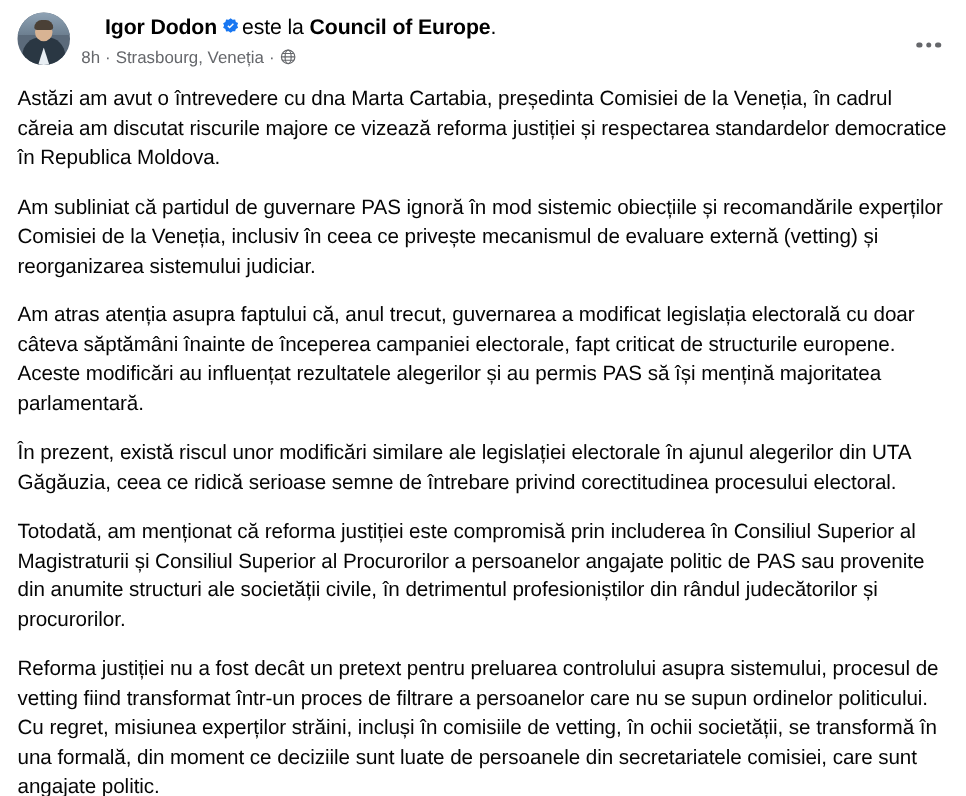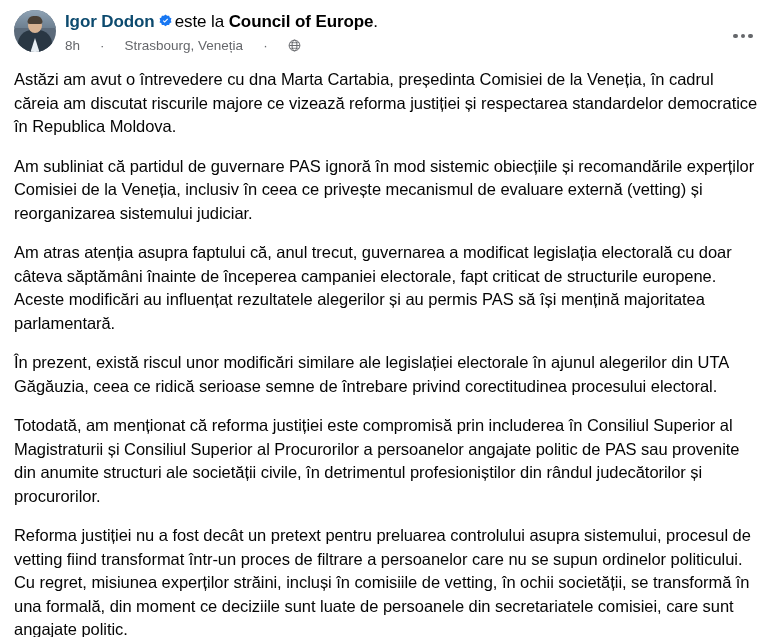--- a/index.html
+++ b/index.html
@@ -85,21 +85,22 @@
     flex: 1 1 auto;
     min-width: 0;
   }
   .name-line {
     font-size: 17px;
     line-height: 21px;
     letter-spacing: -0.1px;
   }
   .name-line .author {
     font-weight: bold;
-    color: #0c4a6e;
+    color: #000000;
+    margin-left: 19px;
   }
   .name-line .verified {
     display: inline-block;
     vertical-align: -2px;
     margin-left: 3px;
     margin-right: 2px;
   }
   .name-line .plain {
     color: #000000;
   }
@@ -107,21 +108,21 @@
     font-weight: bold;
     color: #000000;
   }
   .meta-line {
     margin-top: 3px;
     font-size: 13.5px;
     line-height: 17px;
     color: #65676b;
     display: flex;
     align-items: center;
-    gap: 20px;
+    gap: 4px;
   }
   .meta-line .sep {
     color: #65676b;
   }
   .globe {
     display: inline-flex;
     vertical-align: -2px;
   }
   .menu-button {
     position: absolute;

